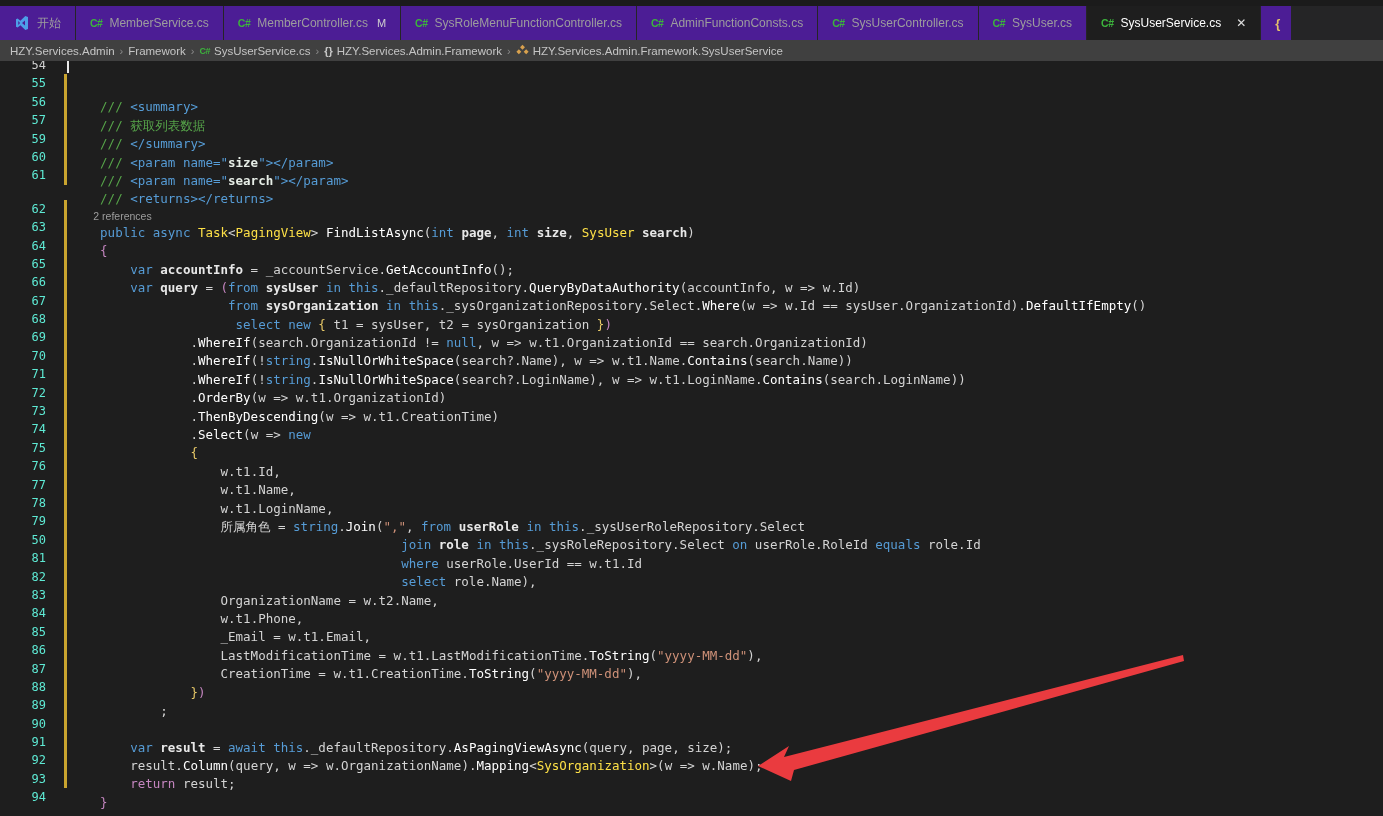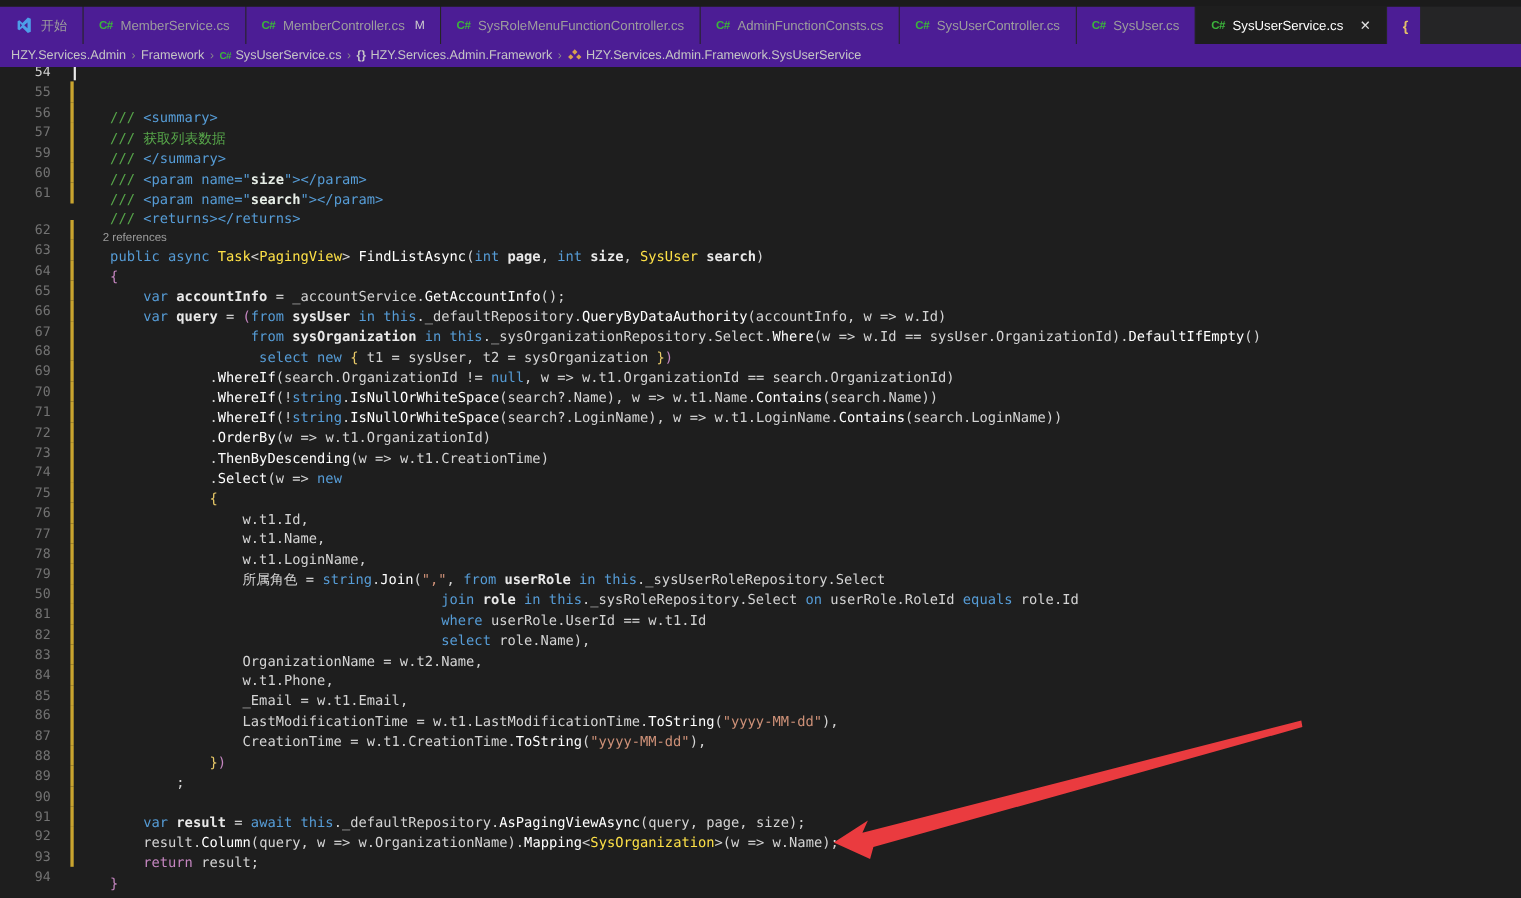--- a/index.html
+++ b/index.html
@@ -9,32 +9,32 @@
   .tabbar{height:34px;background:#252526;display:flex;align-items:stretch;overflow:hidden;}
   .tab{display:flex;align-items:center;gap:7px;padding:0 14px;background:#4c1d95;color:#9d9d9d;
        font-size:12px;margin-right:1px;white-space:nowrap;cursor:pointer;}
   .tab.active{background:#1e1e1e;color:#ffffff;}
   .tab .cs-icon{color:#3cb43c;font-weight:bold;font-size:10.5px;letter-spacing:-0.5px;}
   .tab .badge{color:#cfcfcf;font-size:11px;margin-left:2px;}
   .tab .close{color:#e0e0e0;font-size:12px;margin-left:8px;}
   .tab .brace{color:#e2c06a;font-weight:bold;font-size:13px;}
   .tab .vs-logo{display:inline-flex;}
   
-  .breadcrumb{height:21px;background:#4c1d95;display:flex;align-items:center;padding-left:10px;
+  .breadcrumb{height:21px;background:#404040;display:flex;align-items:center;padding-left:10px;
        font-size:11.5px;color:#c5c5c5;gap:5px;}
   .crumb{display:flex;align-items:center;gap:4px;cursor:pointer;}
   .crumb .cs-icon{color:#3cb43c;font-weight:bold;font-size:9px;letter-spacing:-0.5px;}
   .crumb .braces-icon{color:#c8c8c8;font-weight:bold;font-size:11px;}
   .sep{color:#8a8a8a;font-size:11px;}
   
   .editor{position:relative;height:755px;background:#1e1e1e;overflow:hidden;
           font-family:"DejaVu Sans Mono",monospace;font-size:12.5px;}
   .rows{margin-top:-5px;}
   .row{display:flex;height:18.4px;line-height:18.4px;position:relative;}
-  .row .ln{flex:0 0 46px;text-align:right;padding-right:2px;color:#737373;font-size:12px;}
+  .row .ln{flex:0 0 46px;text-align:right;padding-right:2px;color:#5eead4;font-size:12px;}
   .row .ln.cur{color:#d0d0d0;}
   .row .code{padding-left:22px;white-space:pre;color:#d4d4d4;margin-top:24px;}
   .row .changebar{position:absolute;left:64px;top:0;bottom:0;width:3px;background:#c9a42f;}
   .row.codelens{height:15px;line-height:15px;}
   .row.codelens .code{font-family:"Liberation Sans",sans-serif;font-size:10.5px;color:#9d9d9d;padding-left:calc(22px + 4ch);}
   .ind{display:inline-block;height:100%;vertical-align:top;
        background-image:linear-gradient(to right,#353535 1px,transparent 1px);
        background-size:4ch 100%;background-repeat:repeat-x;}
   
   .tk-k{color:#569cd6;}            

